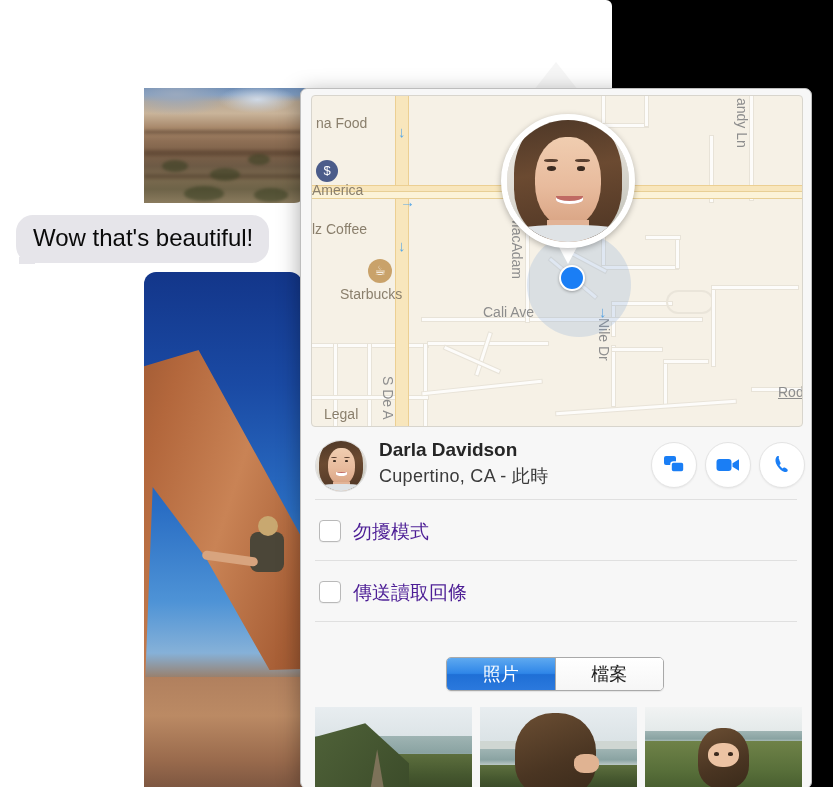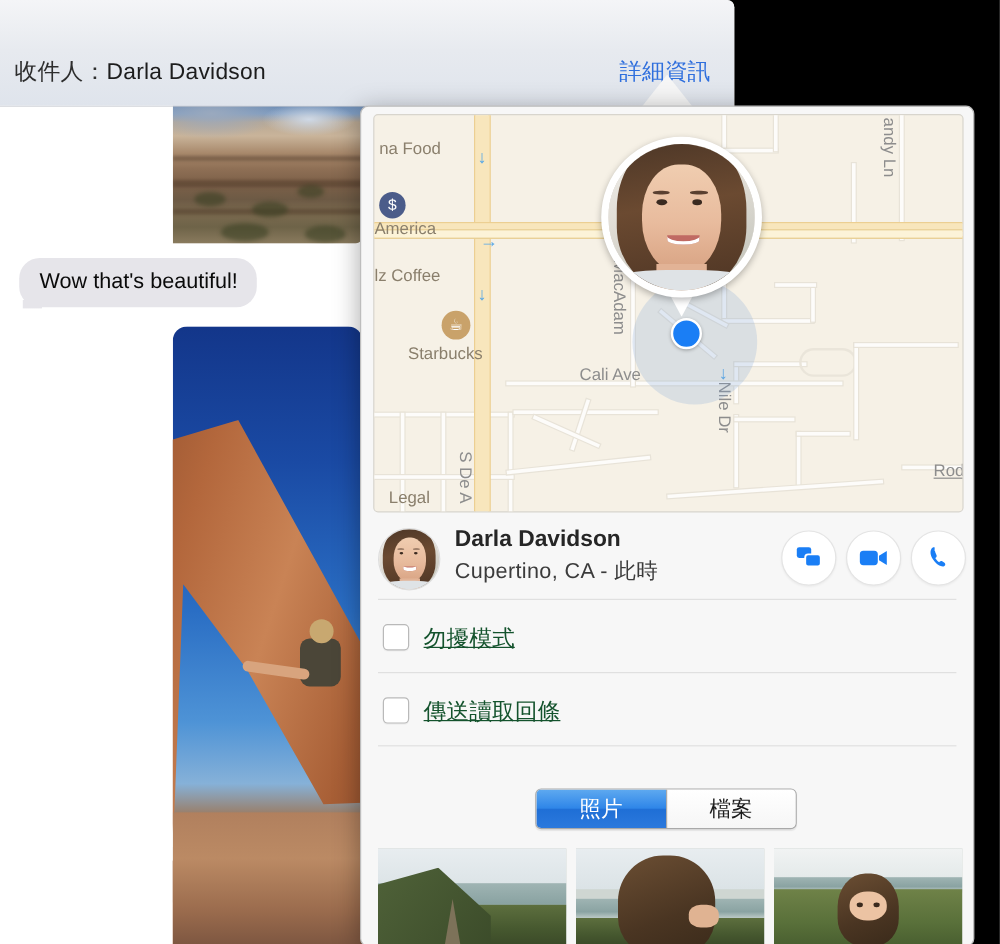--- a/index.html
+++ b/index.html
@@ -13,21 +13,21 @@
   #msg-header{position:absolute;left:0;top:0;width:612px;height:88px;
               background:linear-gradient(180deg,#f4f5f7 0%,#e7eaef 48%,#dfe4ec 100%);
               border-bottom:1px solid #c6c9cf;border-radius:0 6px 0 0;}
   #msg-header-label{position:absolute;left:12px;top:47px;font-size:19px;color:#2e2e2e;
                     letter-spacing:.2px;white-space:nowrap;}
   #msg-header-to{color:#1d1d1d;}
   #details-link{position:absolute;right:20px;top:47px;font-size:19px;color:#2f6fdd;
                 cursor:pointer;white-space:nowrap;}
 
   .bubble{position:absolute;background:#e6e5ea;border-radius:17px;
-          padding:9px 16px 11px 17px;font-size:18px;color:#0a0a0a;white-space:nowrap;}
+          padding:9px 16px 11px 17px;font-size:24px;color:#0a0a0a;white-space:nowrap;}
   .bubble::after{content:"";position:absolute;left:3px;bottom:-1px;width:16px;height:16px;
         background:radial-gradient(circle at 100% 0%,transparent 0 9px,#e6e5ea 9px 100%);
         transform:scaleX(-1);}
   #bubble-1{left:16px;top:215px;}
 
   
   .conv-photo{position:absolute;overflow:hidden;}
   #conv-photo-top{left:144px;top:88px;width:162px;height:115px;
                   border-radius:0 0 12px 0;}
   #conv-photo-bottom{left:144px;top:272px;width:158px;height:515px;border-radius:12px 12px 0 0;}
@@ -123,21 +123,21 @@
   .circbtn{position:absolute;top:8px;width:44px;height:44px;border-radius:50%;background:#fff;
       border:1px solid #e4e4e4;box-shadow:0 1px 2px rgba(0,0,0,.06);cursor:pointer;}
   #btn-share{left:336px;} #btn-video{left:390px;} #btn-audio{left:444px;}
   .circbtn svg{position:absolute;left:50%;top:50%;transform:translate(-50%,-50%);}
 
   .divider{position:absolute;left:14px;width:482px;height:1px;background:#e0e0e0;}
 
   .checkrow{position:absolute;left:14px;width:482px;height:60px;}
   .checkbox{position:absolute;left:4px;top:20px;width:20px;height:20px;border-radius:4px;
       background:#fff;border:1px solid #b9b9b9;box-shadow:0 1px 0 rgba(0,0,0,.04);cursor:pointer;}
-  .checklabel{position:absolute;left:38px;top:19px;font-size:19px;color:#14532d;text-decoration:underline;}
+  .checklabel{position:absolute;left:38px;top:19px;font-size:19px;color:#4c1d95;}
 
   
   #segmented{position:absolute;left:145px;top:568px;width:216px;height:32px;
       border:1px solid #a9a9a9;border-radius:5px;overflow:hidden;display:flex;
       box-shadow:0 1px 1px rgba(0,0,0,.08);}
   .seg{flex:1;display:flex;align-items:center;justify-content:center;font-size:18px;cursor:pointer;}
   .seg.on{background:linear-gradient(180deg,#5ea9f0 0%,#2f86e8 48%,#1f6fd6 52%,#2b79dd 100%);
       color:#fff;}
   .seg.off{background:linear-gradient(180deg,#ffffff 0%,#f6f6f6 100%);color:#1b1b1b;
       border-left:1px solid #a9a9a9;}
@@ -186,26 +186,20 @@
       <div class="person" style="left:106px;top:260px;width:34px;height:40px;border-radius:8px;background:#4b4638;"></div>
       <div class="person" style="left:114px;top:244px;width:20px;height:20px;border-radius:50%;background:#c8a870;"></div>
       <div class="person" style="left:58px;top:282px;width:56px;height:9px;border-radius:5px;background:#d8a47e;transform:rotate(8deg);"></div>
     </div>
   </div>
 
   <div class="bubble" id="bubble-1">
     <span>Wow that's beautiful!</span>
   </div>
 
-  <div id="msg-header">
-    <div id="msg-header-label">
-      <span>收件人：</span><span id="msg-header-to">Darla Davidson</span>
-    </div>
-    <div id="details-link">詳細資訊</div>
-  </div>
 </div>
 
 <div id="popover-arrow"></div>
 
 <div id="popover">
 
   <div id="map">
 
     <div class="road-minor" style="left:-4px;top:248px;width:120px;height:3px;"></div>
     <div class="road-minor" style="left:22px;top:248px;width:3px;height:90px;"></div>

